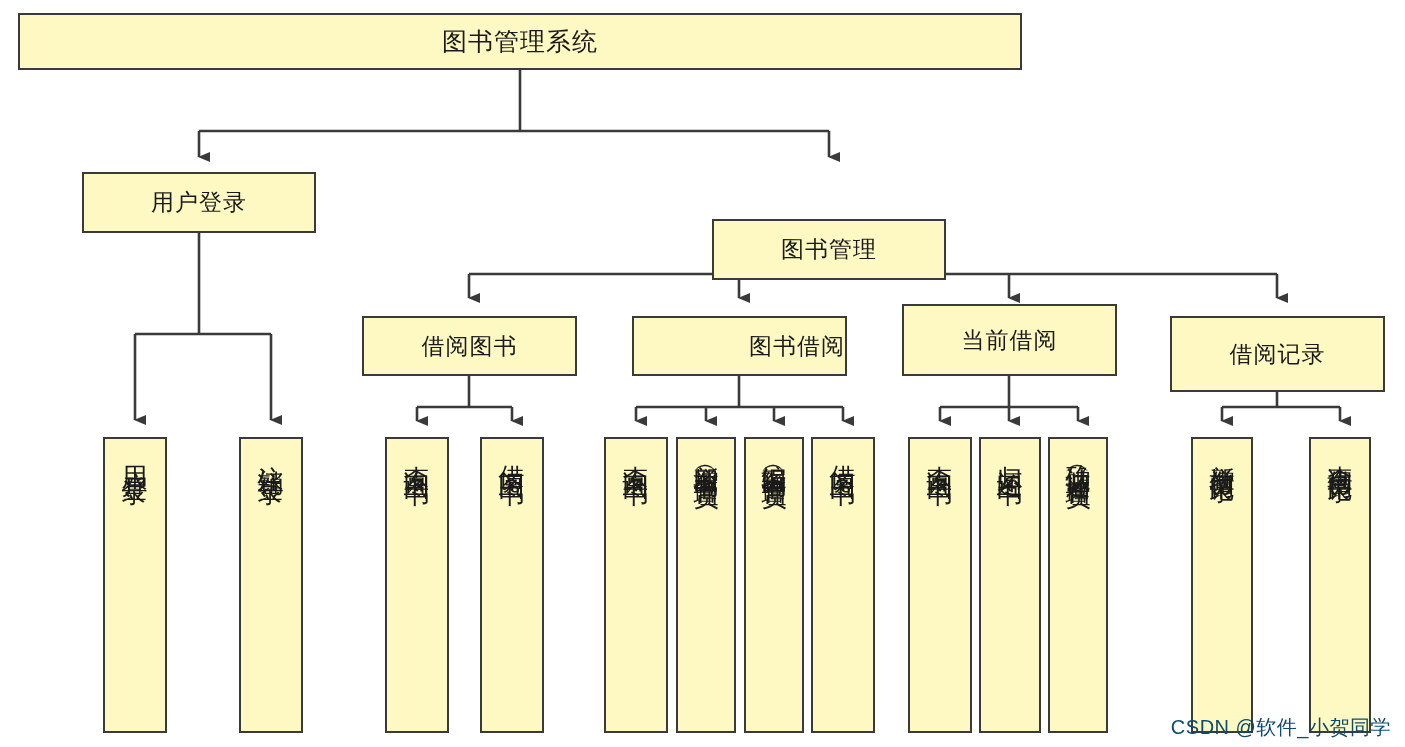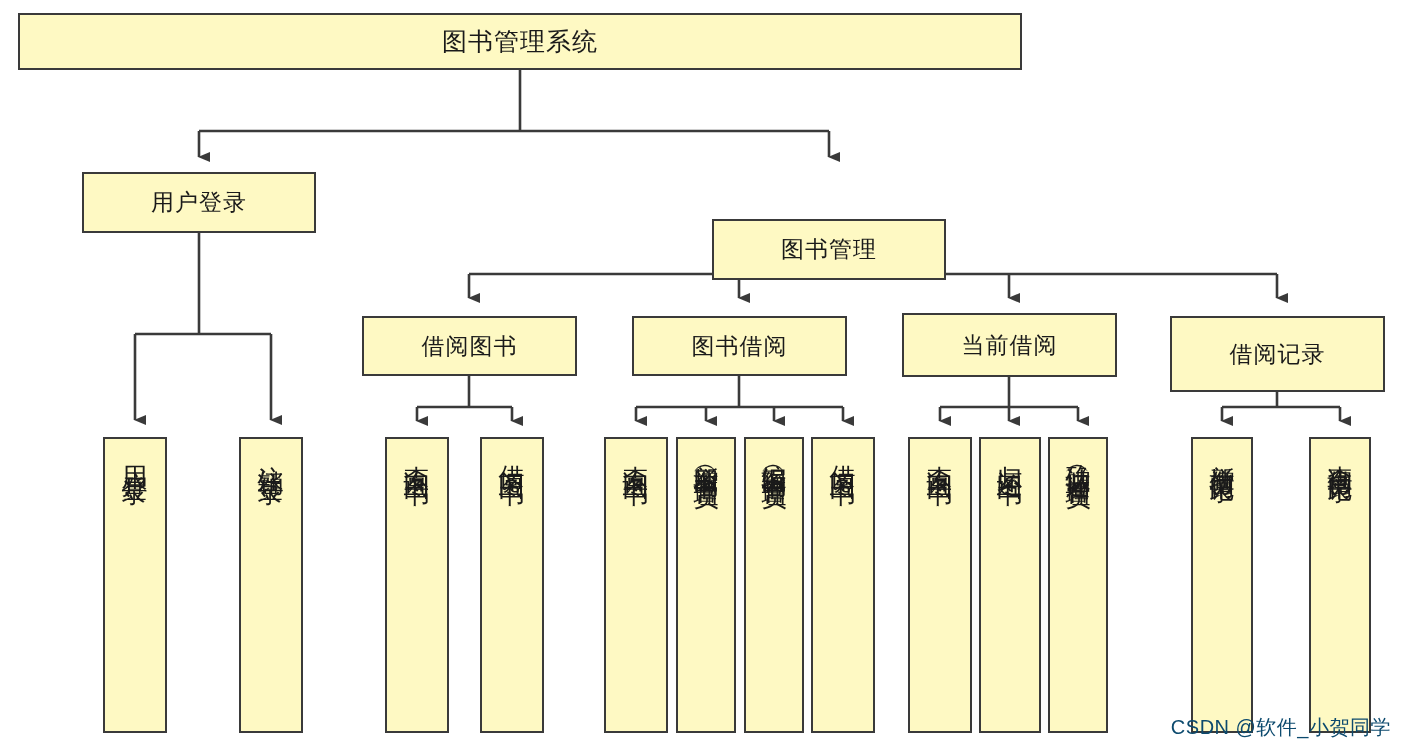--- a/index.html
+++ b/index.html
@@ -139,24 +139,24 @@
   <div class="node h2" style="left:82px;top:172px;width:234px;height:61px;">
     <span class="lbl">用户登录</span>
   </div>
   <div class="node h2" style="left:712px;top:172px;width:234px;height:61px;margin-top:47px;">
     <span class="lbl">图书管理</span>
   </div>
 
   <div class="node h3" style="left:362px;top:316px;width:215px;height:60px;">
     <span class="lbl">借阅图书</span>
   </div>
-  <div class="node h3" style="left:632px;top:316px;width:215px;height:60px;">
+  <div class="node h3" style="left:632px;top:316px;width:215px;height:60px;justify-content:flex-end;">
     <span class="lbl">图书借阅</span>
   </div>
-  <div class="node h3" style="left:902px;top:313px;width:215px;height:64px;text-align:center;">
+  <div class="node h3" style="left:902px;top:304px;width:215px;height:72px;text-align:center;">
     <span class="lbl">当前借阅</span>
   </div>
   <div class="node h3" style="left:1170px;top:316px;width:215px;height:76px;">
     <span class="lbl">借阅记录</span>
   </div>
 
   <div class="node leaf" style="left:103px;top:437px;width:64px;height:296px;">
     <span class="lbl">用户登录</span>
   </div>
   <div class="node leaf" style="left:239px;top:437px;width:64px;height:296px;">

